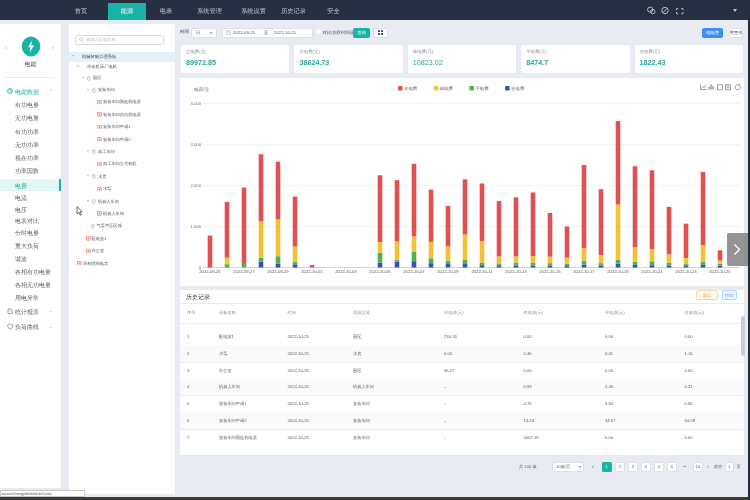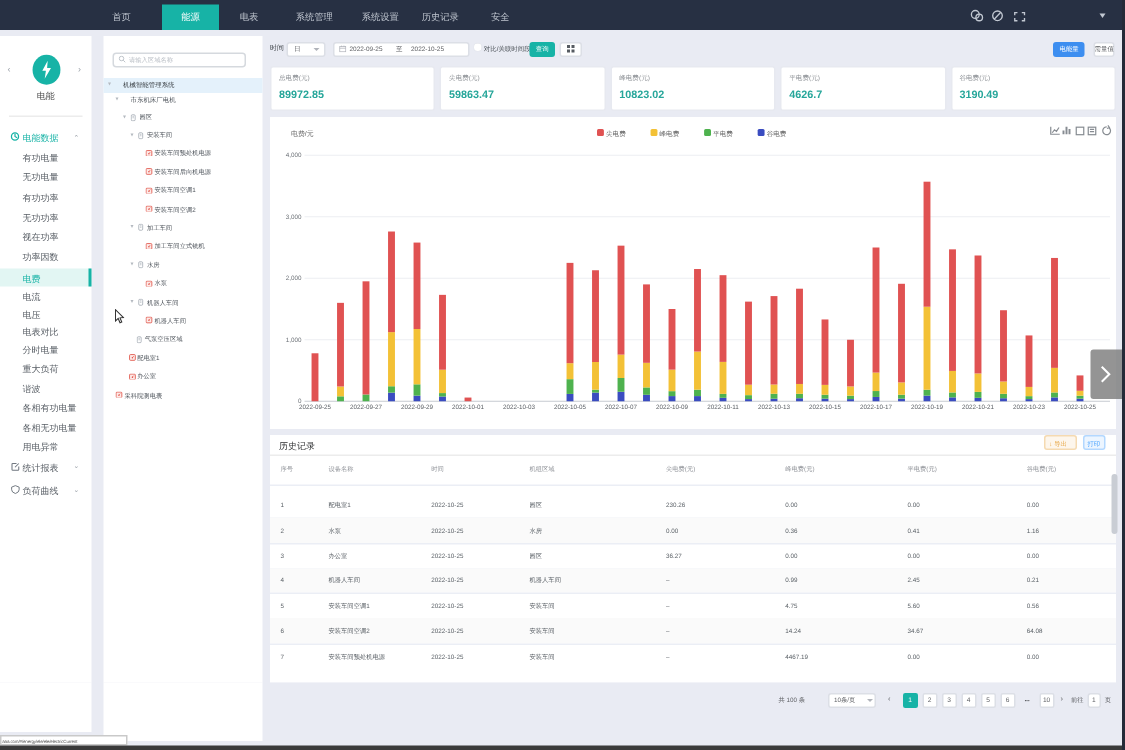--- a/index.html
+++ b/index.html
@@ -211,30 +211,30 @@
 <div class="abs" style="left:380.8px;top:33.2px;width:2px;height:2px;background:#565b61;"></div>
 <div class="abs" style="left:702px;top:27.5px;width:20.5px;height:10px;background:#3d8ef0;border-radius:2px;"></div>
 <div class="abs" style="left:706.3px;top:30.2px;font-size:4.3px;color:#fff;">电能量</div>
 <div class="abs" style="left:728.5px;top:27.5px;width:14.5px;height:10px;border:0.7px solid #dcdfe6;border-radius:2px;background:#fff;"></div>
 <div class="abs" style="left:729.7px;top:30.2px;font-size:4.3px;color:#606266;">需量值</div>
 <div class="abs" style="left:180.0px;top:44px;width:110.4px;height:30px;background:#fff;border:0.5px solid #e7e9f0;border-radius:2px;"></div>
 <div class="abs" style="left:186.0px;top:48.5px;font-size:4.4px;color:#8c9095;">总电费(元)</div>
 <div class="abs" style="left:186.0px;top:57.5px;font-size:7.2px;font-weight:bold;color:#26a69a;">89972.85</div>
 <div class="abs" style="left:293.4px;top:44px;width:110.4px;height:30px;background:#fff;border:0.5px solid #e7e9f0;border-radius:2px;"></div>
 <div class="abs" style="left:299.4px;top:48.5px;font-size:4.4px;color:#8c9095;">尖电费(元)</div>
-<div class="abs" style="left:299.4px;top:57.5px;font-size:7.2px;font-weight:bold;color:#26a69a;">59863.47</div>
+<div class="abs" style="left:299.4px;top:57.5px;font-size:7.2px;font-weight:bold;color:#26a69a;">38624.73</div>
 <div class="abs" style="left:406.8px;top:44px;width:110.4px;height:30px;background:#fff;border:0.5px solid #e7e9f0;border-radius:2px;"></div>
 <div class="abs" style="left:412.8px;top:48.5px;font-size:4.4px;color:#8c9095;">峰电费(元)</div>
-<div class="abs" style="left:412.8px;top:57.5px;font-size:7.2px;font-weight:bold;color:#26a69a;">10823.02</div>
+<div class="abs" style="left:412.8px;top:57.5px;font-size:7.2px;font-weight:normal;color:#26a69a;">10823.02</div>
 <div class="abs" style="left:520.2px;top:44px;width:110.4px;height:30px;background:#fff;border:0.5px solid #e7e9f0;border-radius:2px;"></div>
 <div class="abs" style="left:526.2px;top:48.5px;font-size:4.4px;color:#8c9095;">平电费(元)</div>
-<div class="abs" style="left:526.2px;top:57.5px;font-size:7.2px;font-weight:bold;color:#26a69a;">4626.7</div>
+<div class="abs" style="left:526.2px;top:57.5px;font-size:7.2px;font-weight:bold;color:#26a69a;">8474.7</div>
 <div class="abs" style="left:633.6px;top:44px;width:110.4px;height:30px;background:#fff;border:0.5px solid #e7e9f0;border-radius:2px;"></div>
 <div class="abs" style="left:639.6px;top:48.5px;font-size:4.4px;color:#8c9095;">谷电费(元)</div>
-<div class="abs" style="left:639.6px;top:57.5px;font-size:7.2px;font-weight:bold;color:#26a69a;">3190.49</div>
+<div class="abs" style="left:639.6px;top:57.5px;font-size:7.2px;font-weight:bold;color:#26a69a;">1822.43</div>
 <div class="abs" style="left:180px;top:78px;width:564px;height:208px;background:#fff;"></div>
 <svg class="abs" style="left:180px;top:78px;" width="564" height="208" viewBox="0 0 564 208">
     <text x="14" y="12.5" font-size="4.6" fill="#666">电费/元</text>
     <rect x="218.0" y="8" width="4.6" height="4.6" rx="1" fill="#e05252"></rect>
     <text x="224.0" y="12.4" font-size="4.4" fill="#666">尖电费</text>
     <rect x="253.7" y="8" width="4.6" height="4.6" rx="1" fill="#f3c136"></rect>
     <text x="259.7" y="12.4" font-size="4.4" fill="#666">峰电费</text>
     <rect x="289.4" y="8" width="4.6" height="4.6" rx="1" fill="#4eb24e"></rect>
     <text x="295.4" y="12.4" font-size="4.4" fill="#666">平电费</text>
     <rect x="325.1" y="8" width="4.6" height="4.6" rx="1" fill="#3a4cc0"></rect>

